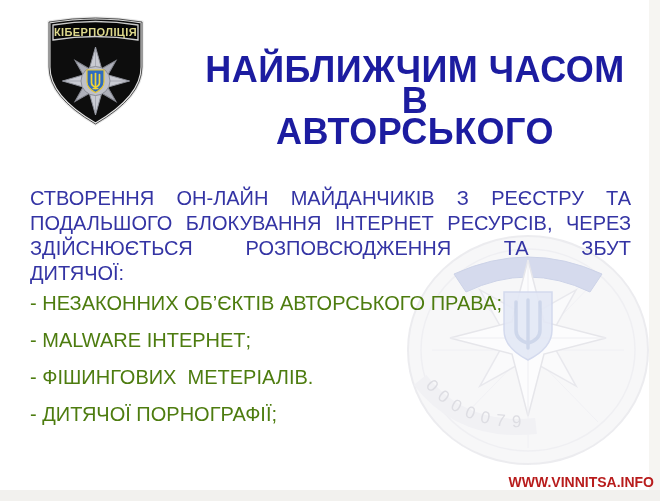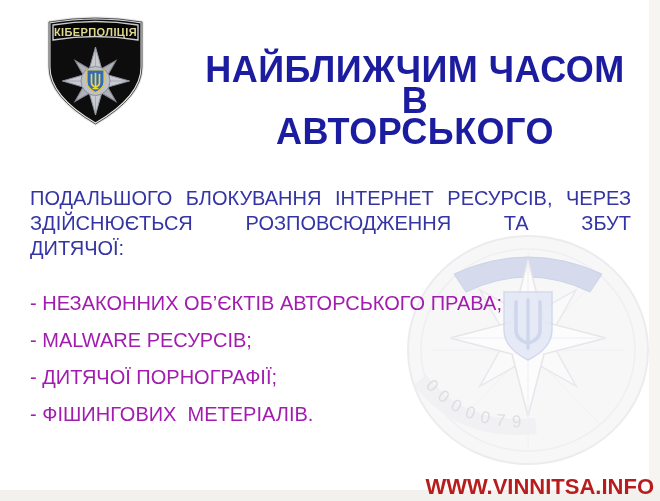--- a/index.html
+++ b/index.html
@@ -24,30 +24,30 @@
   
   .body-par{
     position:absolute;left:30px;top:186px;width:601px;z-index:2;
     color:#3434a4;font-size:20px;line-height:25px;
   }
   .jline{height:25px;overflow:hidden;text-align:justify;}
   .jline::after{content:"";display:inline-block;width:100%;height:0;}
   .lline{height:25px;}
 
   
-  .list{position:absolute;left:30px;top:292px;width:600px;z-index:2;color:#a21caf;font-size:20px;}
+  .list{position:absolute;left:30px;top:292px;width:600px;z-index:2;color:#4d7c0f;font-size:20px;}
   .list-item{height:37px;white-space:pre-wrap;}
 
   
   .watermark{position:absolute;left:396px;top:230px;width:264px;height:242px;z-index:1;opacity:0.55;}
 
   
   .site{
     position:absolute;right:6px;top:474px;z-index:4;
-    color:#b81c1c;font-weight:bold;font-size:22px;letter-spacing:0px;
+    color:#b81c1c;font-weight:bold;font-size:14px;letter-spacing:0px;
   }
 </style>
 </head>
 <body>
 
 <div id="slide">
 
   <div class="edge-right"></div>
   <div class="edge-bottom"></div>
 
@@ -109,27 +109,28 @@
     <path d="M24,150 Q66,204 140,196" fill="none" stroke="#e6e6ec" stroke-width="16"></path>
     <defs>
       <path id="serialPath" d="M24,150 Q66,204 140,196"></path>
     </defs>
     <text font-size="17" fill="#c2c2cc" letter-spacing="7" font-family="Liberation Sans, sans-serif">
       <textPath href="#serialPath" startOffset="8">0000079</textPath>
     </text>
   </svg>
 
   <div class="body-par">
+    <div class="jline">СТВОРЕННЯ ОН-ЛАЙН МАЙДАНЧИКІВ З РЕЄСТРУ ТА</div>
     <div class="jline">ПОДАЛЬШОГО БЛОКУВАННЯ ІНТЕРНЕТ РЕСУРСІВ, ЧЕРЕЗ ЯКІ</div>
     <div class="jline">ЗДІЙСНЮЄТЬСЯ РОЗПОВСЮДЖЕННЯ ТА ЗБУТ ЗАБОРОНЕНОГО</div>
     <div class="lline">ДИТЯЧОЇ:</div>
   </div>
 
   <div class="list">
     <div class="list-item">- НЕЗАКОННИХ ОБ’ЄКТІВ АВТОРСЬКОГО ПРАВА;</div>
-    <div class="list-item">- MALWARE РЕСУРСІВ;</div>
+    <div class="list-item">- MALWARE ІНТЕРНЕТ;</div>
+    <div class="list-item">- ФІШИНГОВИХ  МЕТЕРІАЛІВ.</div>
     <div class="list-item">- ДИТЯЧОЇ ПОРНОГРАФІЇ;</div>
-    <div class="list-item">- ФІШИНГОВИХ  МЕТЕРІАЛІВ.</div>
   </div>
 
   <div class="site">WWW.VINNITSA.INFO</div>
 
 </div>
 
 </body></html>

